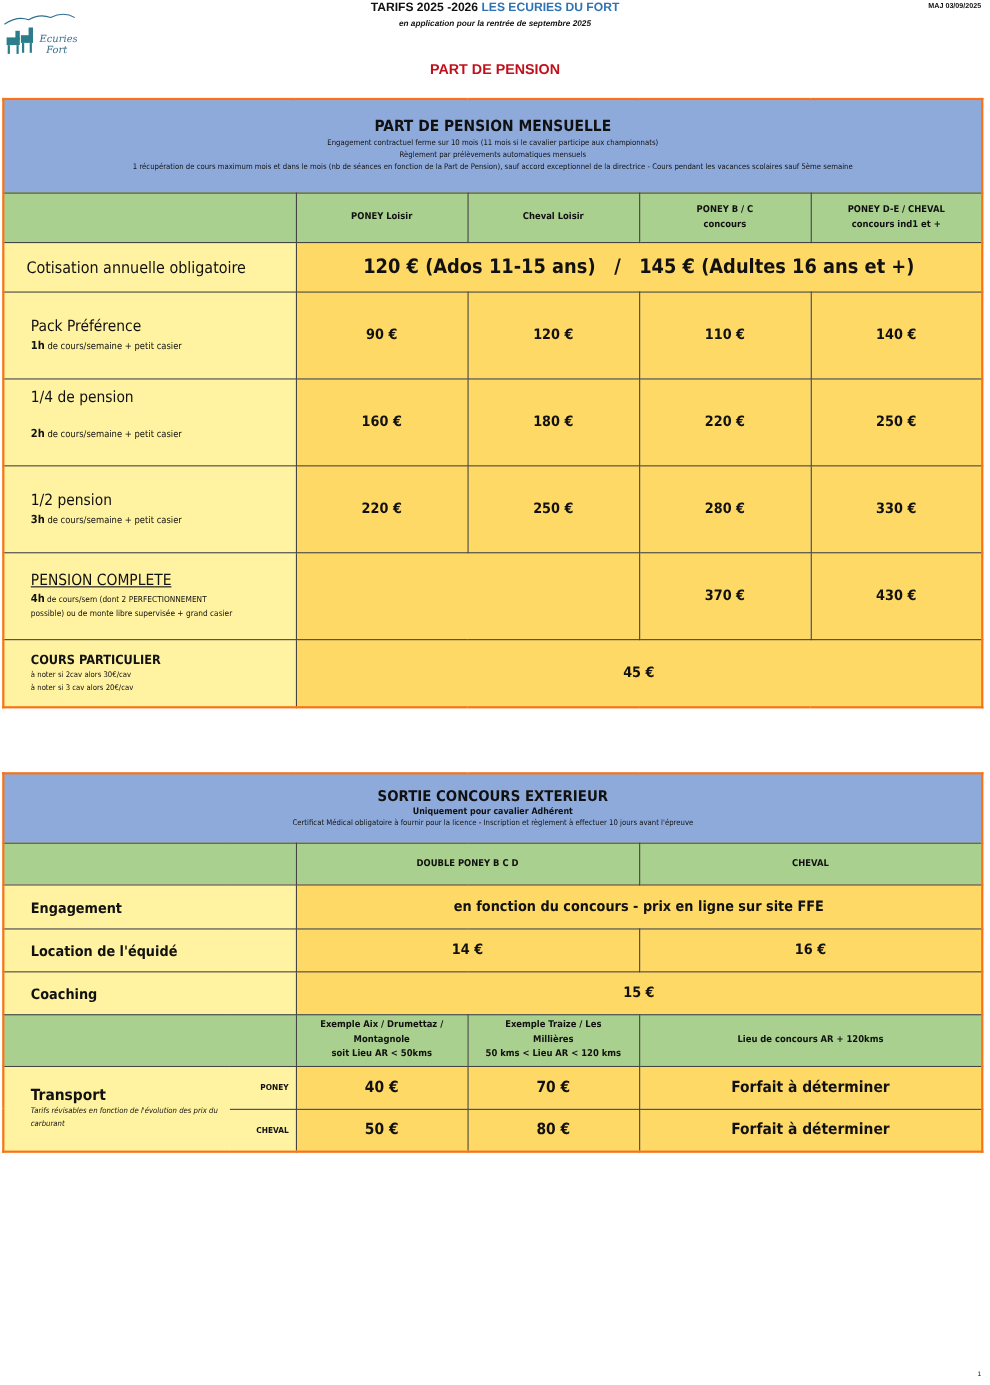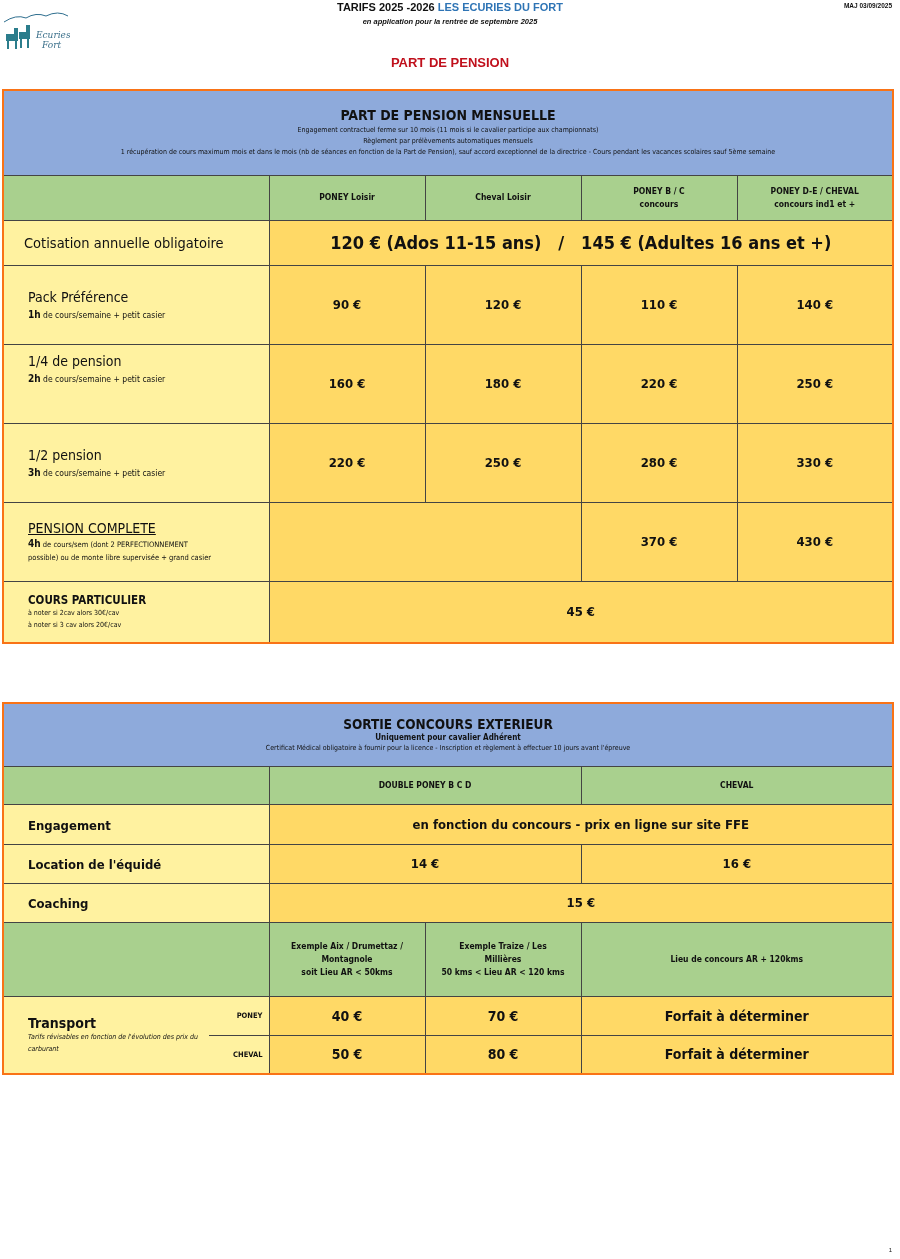--- a/index.html
+++ b/index.html
@@ -90,21 +90,21 @@
           <div class="lbl-sub" style="margin-top:4px"><b>1h</b><span> de cours/semaine + petit casier</span></div>
         </td>
     <td class="val price">90 €</td>
     <td class="val price">120 €</td>
     <td class="val price">110 €</td>
     <td class="val price">140 €</td>
   </tr>
   <tr style="height:79px">
     <td class="label" style="vertical-align:top;padding-top:8px">
           <div class="lbl-main">1/4 de pension</div>
-          <div class="lbl-sub" style="margin-top:4px"><b>2h</b><span> de cours/semaine + petit casier</span></div>
+          <div class="lbl-sub" style="margin-top:20px"><b>2h</b><span> de cours/semaine + petit casier</span></div>
         </td>
     <td class="val price">160 €</td>
     <td class="val price">180 €</td>
     <td class="val price">220 €</td>
     <td class="val price">250 €</td>
   </tr>
   <tr style="height:79px">
     <td class="label">
           <div class="lbl-main">1/2 pension</div>
           <div class="lbl-sub" style="margin-top:4px"><b>3h</b><span> de cours/semaine + petit casier</span></div>
@@ -162,21 +162,21 @@
   </tr>
   <tr style="height:39px">
     <td colspan="2" class="label"><span style="font-size:13px;font-weight:bold">Location de l'équidé</span></td>
     <td colspan="2" class="val price">14 €</td>
     <td class="val price">16 €</td>
   </tr>
   <tr style="height:39px">
     <td colspan="2" class="label"><span style="font-size:13px;font-weight:bold">Coaching</span></td>
     <td colspan="3" class="val price">15 €</td>
   </tr>
-  <tr style="height:74px">
+  <tr style="height:47px">
     <td colspan="2" class="green"></td>
     <td class="green colh"><span>Exemple Aix / Drumettaz /</span><br><span>Montagnole</span><br><span>soit Lieu AR &lt; 50kms</span></td>
     <td class="green colh"><span>Exemple Traize / Les</span><br><span>Millières</span><br><span>50 kms &lt; Lieu AR &lt; 120 kms</span></td>
     <td class="green colh">Lieu de concours AR + 120kms</td>
   </tr>
   <tr style="height:39px">
     <td rowspan="2" class="label" style="border-right:none;padding-left:24px !important">
           <div style="font-size:14px;font-weight:bold">Transport</div>
           <div class="it">Tarifs révisables en fonction de l'évolution des prix du carburant</div>
         </td>

